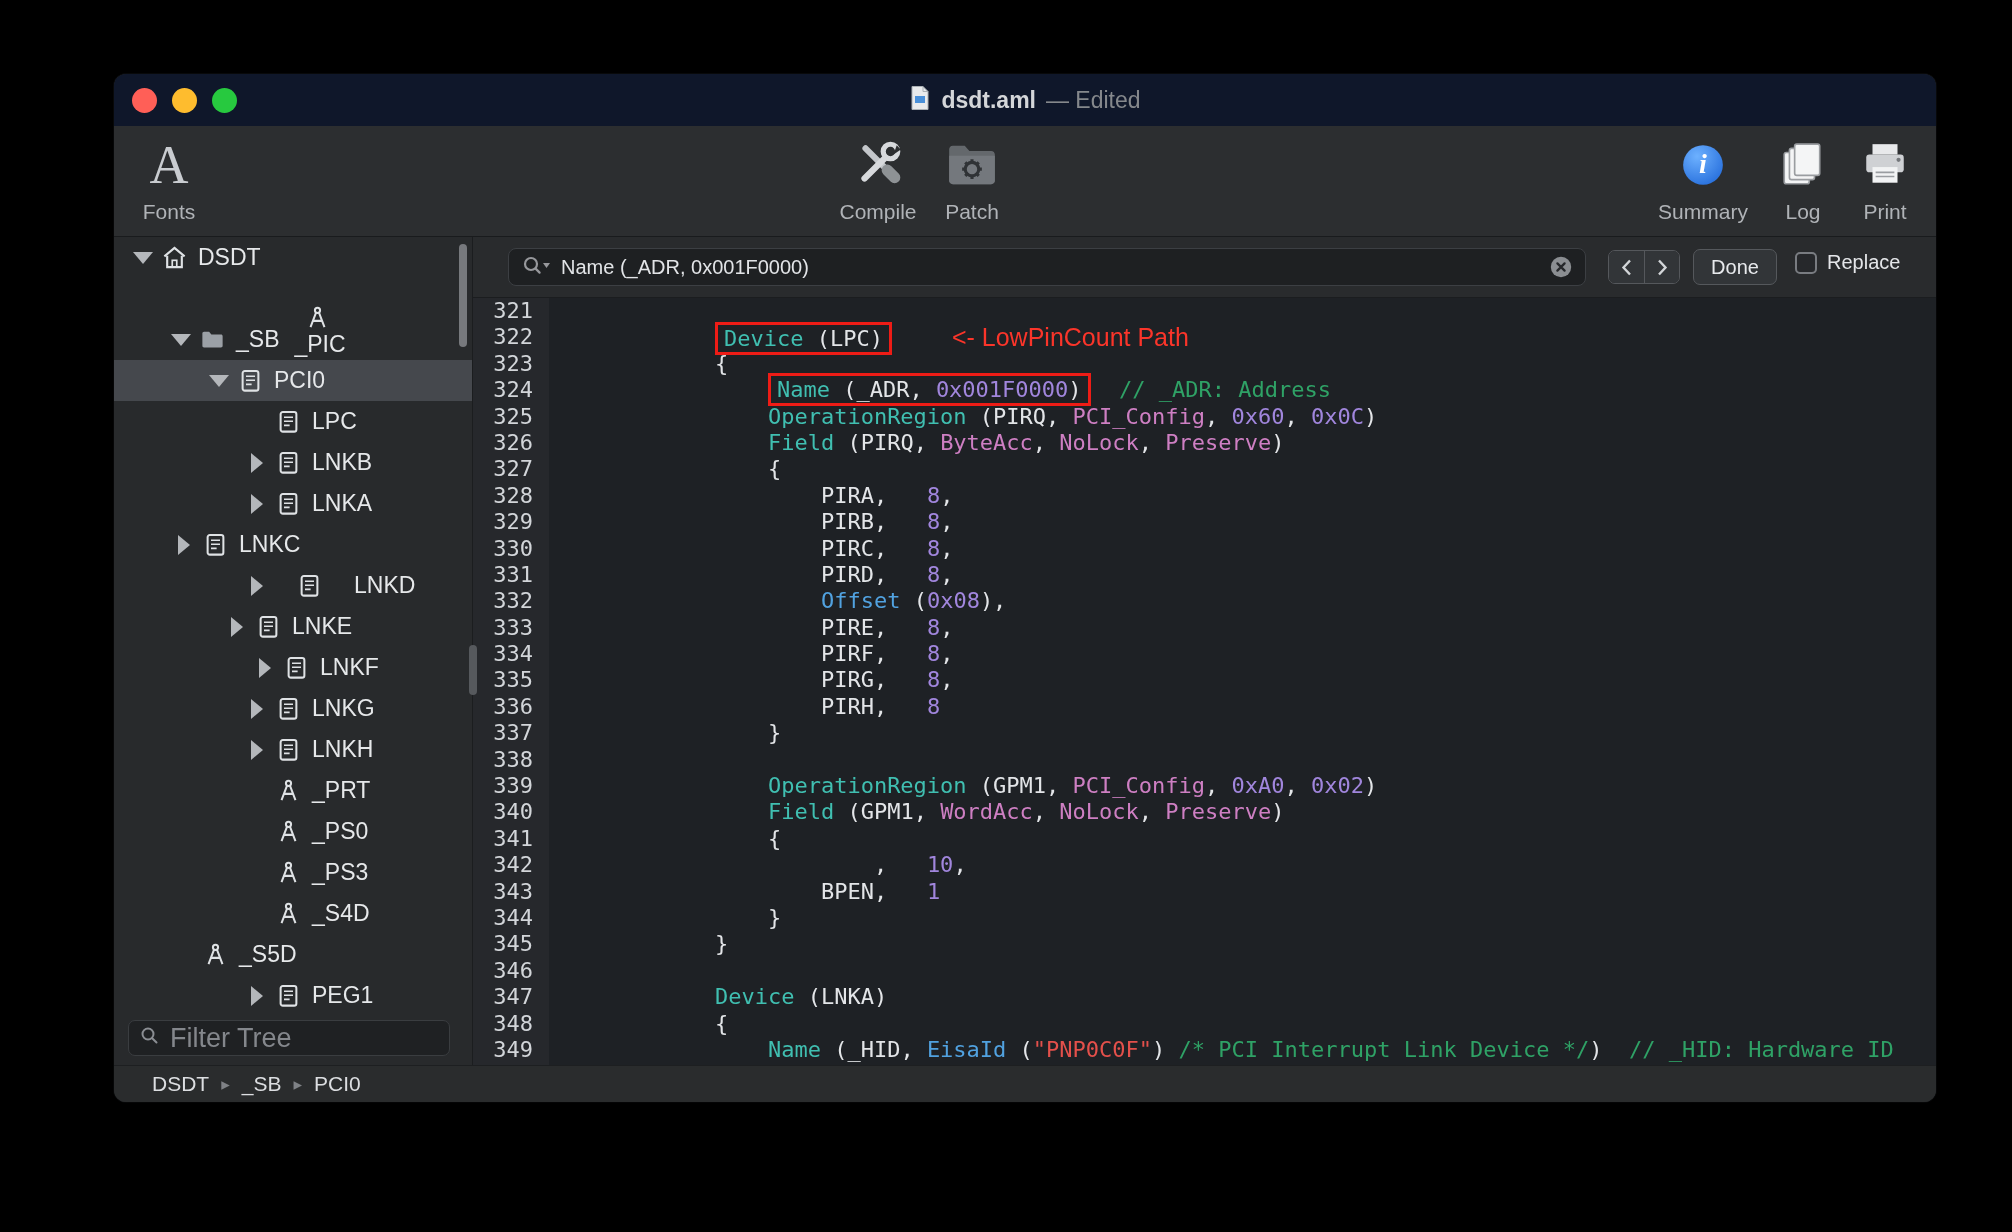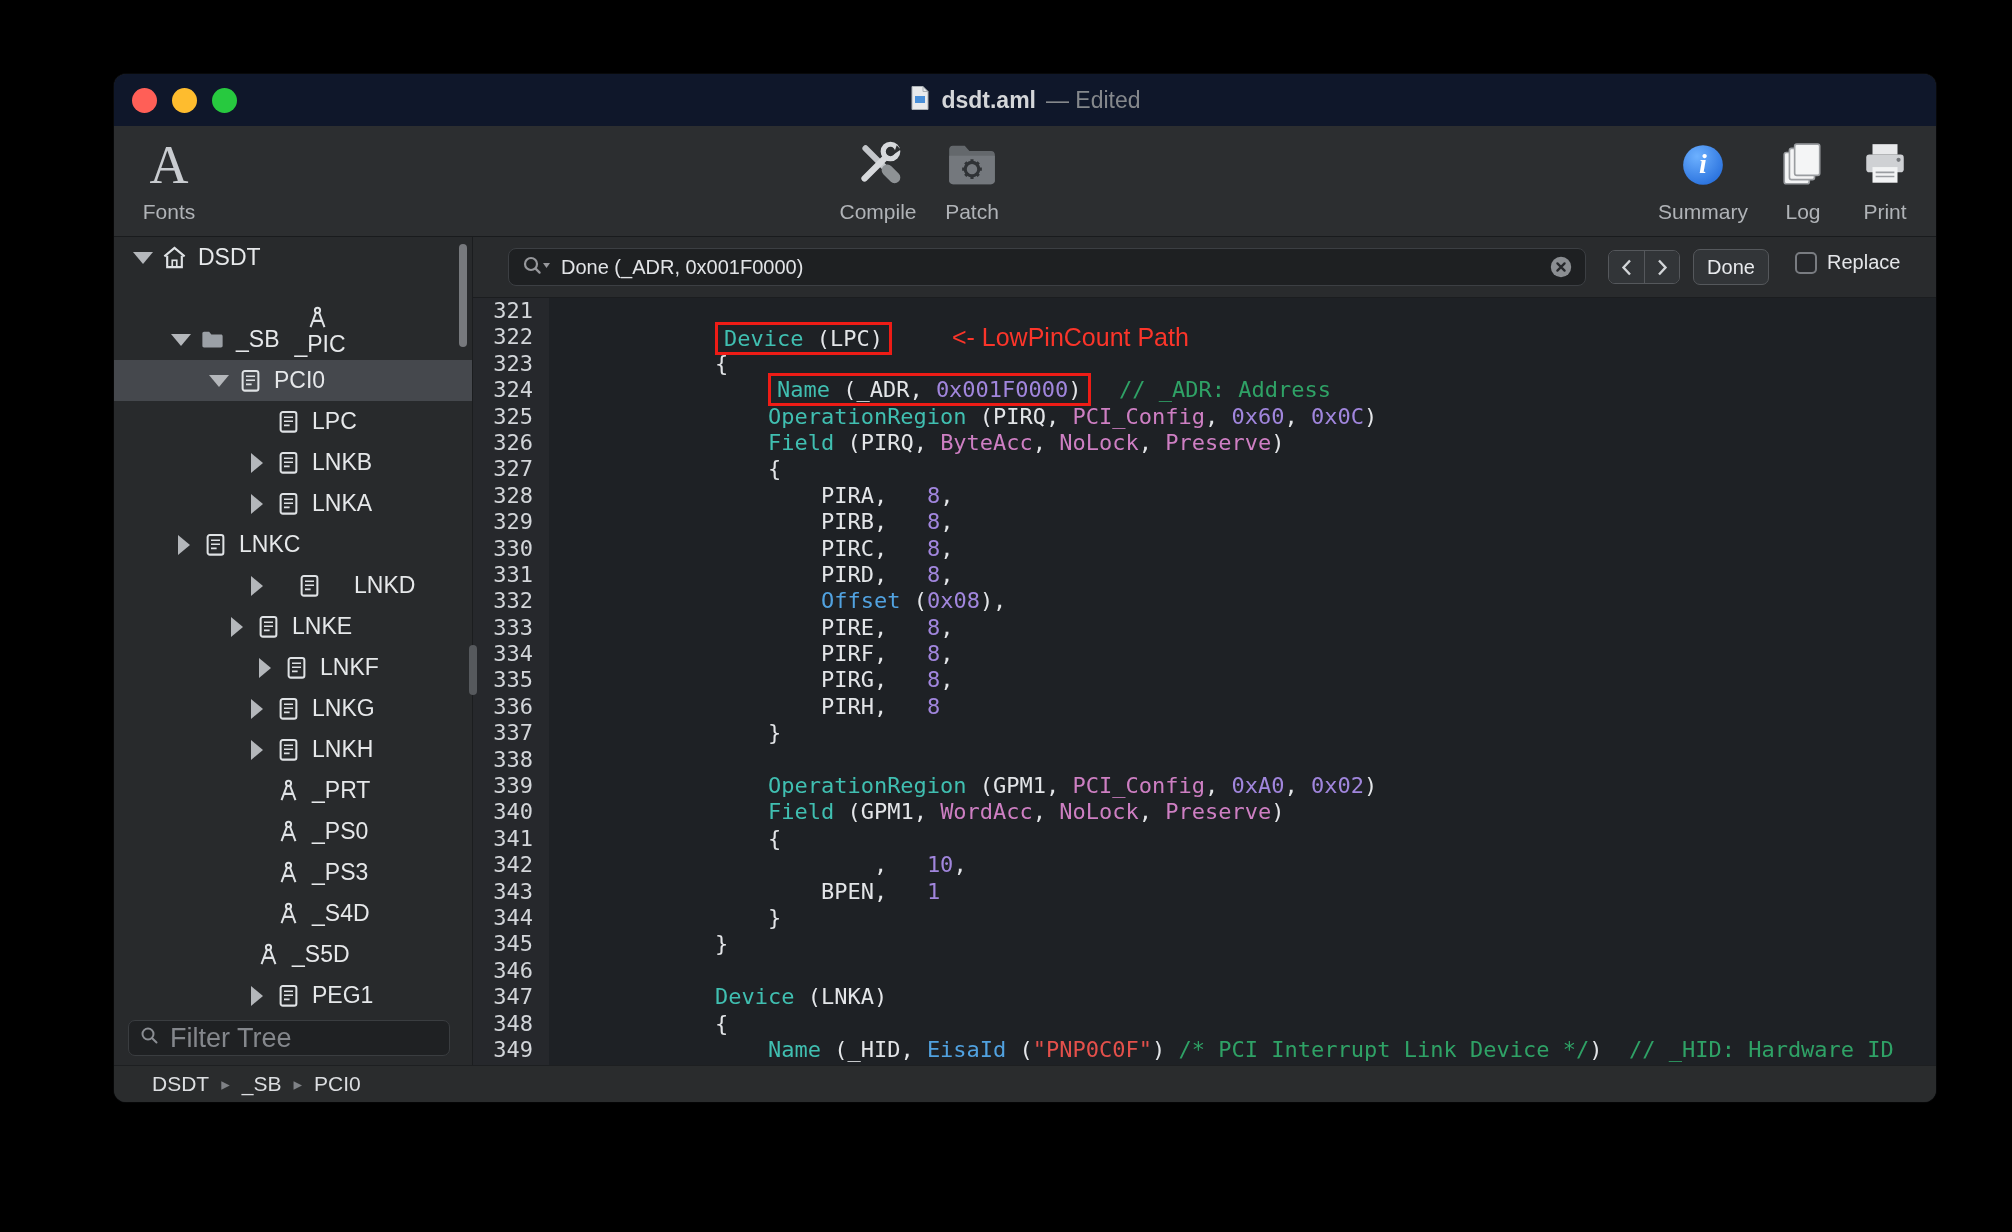--- a/index.html
+++ b/index.html
@@ -51,21 +51,21 @@
   
   .main{ flex:1; min-width:0; display:flex; flex-direction:column; background:#2a2c2e; }
   .findbar{ flex:0 0 61px; position:relative; background:#292b2d; border-bottom:1px solid #1b1d1f; }
   .find-field{ position:absolute; left:35px; top:11px; width:1078px; height:38px; background:#1e2022;
     border:1px solid #3c3f43; border-radius:8px; display:flex; align-items:center; padding:0 12px; gap:10px; }
   .find-text{ flex:1; font-size:20px; color:#e2e4e7; white-space:nowrap; overflow:hidden; }
   .find-clear{ flex:0 0 auto; display:flex; }
   .seg{ position:absolute; left:1135px; top:13px; height:34px; display:flex; border:1px solid #55585c; border-radius:7px; overflow:hidden; }
   .seg-btn{ width:35px; background:#323538; border:none; display:flex; align-items:center; justify-content:center; }
   .seg-btn + .seg-btn{ border-left:1px solid #55585c; }
-  .done-btn{ position:absolute; left:1220px; top:12px; width:76px; height:36px; background:#323538;
+  .done-btn{ position:absolute; left:1220px; top:12px; width:84px; height:36px; background:#323538;
     border:1px solid #55585c; border-radius:7px; color:#e8eaed; font-size:20px; font-family:inherit; }
   .replace-wrap{ position:absolute; left:1322px; top:14px; display:flex; align-items:center; gap:10px; }
   .checkbox{ width:22px; height:22px; border:2px solid #797c81; border-radius:5px; background:#26282b; }
   .replace-label{ font-size:20px; color:#e4e6e9; }
 
   
   .editor{ flex:1; position:relative; overflow:hidden;
     background:linear-gradient(90deg,#26282c 0 76px,#1e2125 76px);
     font-family:"DejaVu Sans Mono","Liberation Mono",monospace; font-size:22px; }
   .code-row{ display:flex; height:26.4px; line-height:26.4px; white-space:pre; }
@@ -349,21 +349,21 @@
           <div class="tree-row" style="padding-left: 130px;">
             <span class="disc none"></span>
             <span class="ticon">
               <svg width="27" height="27" viewBox="0 0 24 24">
                 <circle cx="12" cy="5.6" r="2.3" fill="none" stroke="#dfe2e5" stroke-width="1.8"></circle>
                 <path d="M10.7 7.7 L5.8 20.5 M13.3 7.7 L18.2 20.5 M7.6 15 H16.4" fill="none" stroke="#dfe2e5" stroke-width="1.8"></path>
               </svg>
             </span>
             <span class="tlabel">_S4D</span>
           </div>
-          <div class="tree-row" style="padding-left: 110px;">
+          <div class="tree-row" style="padding-left: 57px;">
             <span class="disc none"></span>
             <span class="ticon">
               <svg width="27" height="27" viewBox="0 0 24 24">
                 <circle cx="12" cy="5.6" r="2.3" fill="none" stroke="#dfe2e5" stroke-width="1.8"></circle>
                 <path d="M10.7 7.7 L5.8 20.5 M13.3 7.7 L18.2 20.5 M7.6 15 H16.4" fill="none" stroke="#dfe2e5" stroke-width="1.8"></path>
               </svg>
             </span>
             <span class="tlabel">_S5D</span>
           </div>
           <div class="tree-row" style="padding-left: 130px;">
@@ -394,21 +394,21 @@
     <div class="main">
       <div class="findbar">
         <div class="find-field">
           <span class="find-icon">
             <svg width="30" height="22" viewBox="0 0 30 22">
                 <circle cx="10" cy="10" r="6" fill="none" stroke="#97989c" stroke-width="2.2"></circle>
                 <line x1="14.6" y1="14.6" x2="18.6" y2="18.6" stroke="#97989c" stroke-width="2.2" stroke-linecap="round"></line>
                 <path d="M22 9 h7 l-3.5 5 z" fill="#97989c"></path>
               </svg>
           </span>
-          <span class="find-text">Done (_ADR, 0x001F0000)</span>
+          <span class="find-text">Name (_ADR, 0x001F0000)</span>
           <span class="find-clear">
             <svg width="24" height="24" viewBox="0 0 20 20">
                 <circle cx="10" cy="10" r="8.5" fill="#8b8e92"></circle>
                 <path d="M7 7 L13 13 M13 7 L7 13" stroke="#26282b" stroke-width="1.9" stroke-linecap="round"></path>
               </svg>
           </span>
         </div>
         <div class="seg">
           <button class="seg-btn">
             <svg width="13" height="19" viewBox="0 0 13 19">

